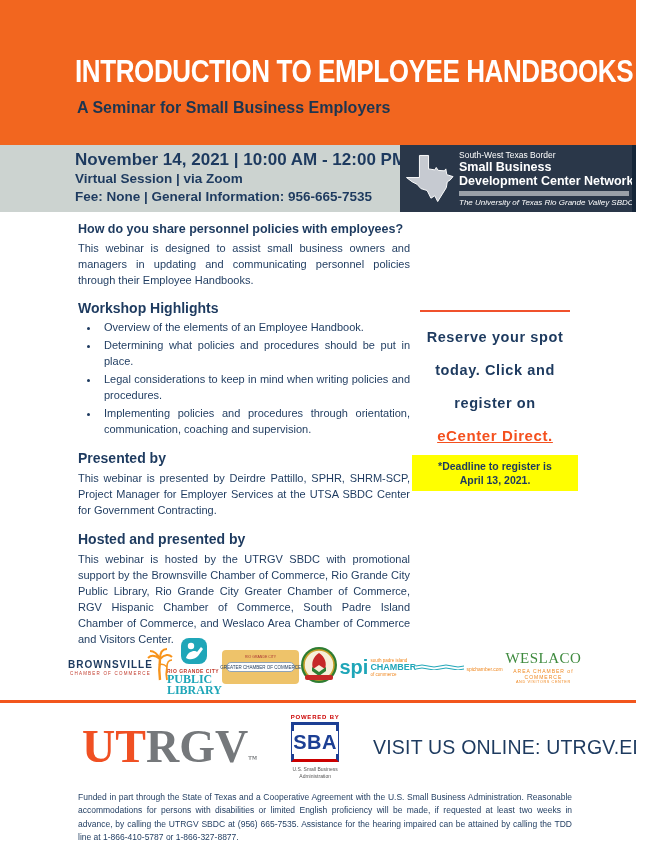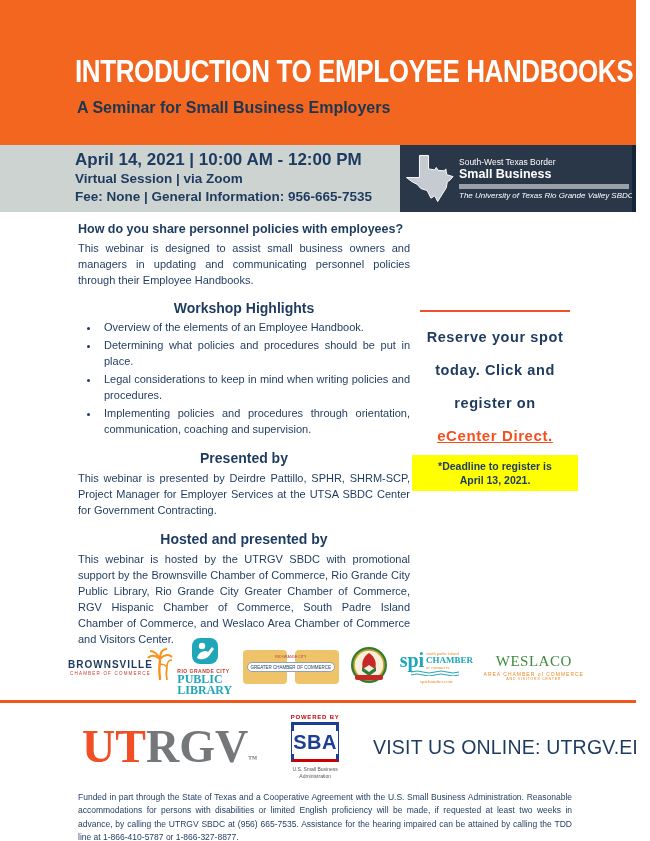--- a/index.html
+++ b/index.html
@@ -28,21 +28,21 @@
   .sbdc-strip { position:absolute; right:0; top:0; width:18px; height:67px; background:#152538; }
   .sbdc-texas { width:48px; height:54px; margin-left:6px; flex:none; }
   .sbdc-textcol { margin-left:5px; color:#ffffff; width:170px; }
   .sbdc-region { font-size:8.5px; margin-bottom:1px; }
   .sbdc-name1, .sbdc-name2 { font-size:12.5px; font-weight:bold; line-height:1.1; white-space:nowrap; }
   .sbdc-bar { height:5px; background:#9aa0a8; width:100%; margin:3px 0 2px 0; }
   .sbdc-tagline { font-size:8px; font-style:italic; white-space:nowrap; }
   
   .main-left { position:absolute; left:78px; top:222px; width:332px; }
   .h-small { font-size:12.5px; font-weight:bold; margin-bottom:4px; }
-  .h-med { font-size:14px; font-weight:bold; margin-top:12px; margin-bottom:4px;text-align:center; }
+  .h-med { font-size:14px; font-weight:bold; margin-top:12px; margin-bottom:4px; }
   .body-p { font-size:11px; line-height:1.47; text-align:justify; margin-bottom:10px; }
   ul.hl { list-style:disc; margin-left:22px; margin-bottom:2px; }
   ul.hl li { font-size:11px; line-height:1.45; text-align:justify; padding-left:4px; margin-bottom:2px; }
   
   .sidebar { position:absolute; left:412px; top:222px; width:166px; text-align:center; }
   .rule-orange { height:2px; background:#f0512c; width:150px; margin:88px auto 0 auto; }
   .reserve-line { font-size:14.5px; font-weight:bold; color:#1d3a5f; letter-spacing:.6px; margin-top:17px; }
   .ecenter-link { display:inline-block; font-size:15px; font-weight:bold; color:#f4501e; text-decoration:underline; letter-spacing:.6px; margin-top:16px; cursor:pointer; }
   .deadline-box { background:#ffff00; margin-top:10px; padding:4px 2px; font-size:10.5px; font-weight:bold; color:#1d3a5f; line-height:1.35; }
   
@@ -54,21 +54,21 @@
   .bv-palm { position:absolute; right:-6px; top:-12px; }
   .lib-wrap { display:flex; align-items:center; gap:4px; }
   .lib-text { text-align:left; }
   .lib-city { font-size:5px; color:#c0392b; font-weight:bold; letter-spacing:.5px; }
   .lib-word { font-size:12px; font-weight:bold; color:#1fa6b8; line-height:.95; font-family:"Liberation Serif", serif; }
   .gcc-wrap { position:relative; width:96px; height:34px; }
   .gcc-block { position:absolute; top:0; width:44px; height:34px; background:#eec36a; border-radius:4px; }
   .gcc-b1 { left:0; } .gcc-b2 { right:0; }
   .gcc-pill { position:absolute; left:4px; right:4px; top:12px; height:10px; background:#fdfdfd; border:1px solid #8fa3b8; border-radius:5px; font-size:4.5px; color:#1d3a5f; display:flex; align-items:center; justify-content:center; white-space:nowrap; }
   .gcc-top { position:absolute; left:0; right:0; top:5px; font-size:3.5px; color:#a33; text-align:center; }
-  .spi-wrap { display:flex; flex-direction:column; align-items:center;font-family:Liberation Serif, serif; }
+  .spi-wrap { display:flex; flex-direction:row; align-items:center; }
   .spi-top { display:flex; align-items:flex-start; gap:2px; }
   .spi-mark { font-size:20px; font-weight:bold; color:#1fa6b8; line-height:.9; }
   .spi-right { text-align:left; }
   .spi-island { font-size:4.5px; color:#f08a24; }
   .spi-chamber { font-size:9px; font-weight:bold; color:#1fa6b8; line-height:1; }
   .spi-of { font-size:4.5px; color:#f08a24; }
   .spi-url { font-size:5px; color:#f08a24; margin-top:3px; }
   .wes-name { font-size:15px; color:#3e8a3e; font-family:"Liberation Serif", serif; letter-spacing:.5px; }
   .wes-sub { font-size:5px; color:#f08a24; letter-spacing:1px; margin-top:1px; }
   .wes-sub2 { font-size:3.8px; color:#f08a24; letter-spacing:.6px; }
@@ -91,32 +91,33 @@
 
 <div class="page">
 
   <div class="band-orange">
     <div class="main-title">INTRODUCTION TO EMPLOYEE HANDBOOKS</div>
     <div class="subtitle">A Seminar for Small Business Employers</div>
   </div>
 
   <div class="band-info"></div>
   <div class="info-text">
-    <div class="info-line1">April 14, 2021 | 10:00 AM - 12:00 PM</div>
+    <div class="info-line1">November 14, 2021 | 10:00 AM - 12:00 PM</div>
     <div class="info-line2">Virtual Session | via Zoom</div>
     <div class="info-line3">Fee: None | General Information: 956-665-7535</div>
   </div>
 
   <div class="sbdc-box">
     <svg class="sbdc-texas" viewBox="0 0 100 100">
       <path d="M28 1 L47 1 L47 29 L60 31 L63 26 L67 32 L80 33 L83 29 L85 41 L98 45 L92 52 L86 56 L84 68 L66 97 L60 85 L52 90 L44 74 L31 70 L23 61 L13 56 L1 47 L28 47 Z" fill="#c6cad1" stroke="#ffffff" stroke-width="2"></path>
     </svg>
     <div class="sbdc-textcol">
       <div class="sbdc-region">South-West Texas Border</div>
       <div class="sbdc-name1">Small Business</div>
+      <div class="sbdc-name2">Development Center Network</div>
       <div class="sbdc-bar"></div>
       <div class="sbdc-tagline">The University of Texas Rio Grande Valley SBDC</div>
     </div>
     <div class="sbdc-strip"></div>
   </div>
 
   <div class="main-left">
     <div class="h-small">How do you share personnel policies with employees?</div>
     <p class="body-p">This webinar is designed to assist small business owners and managers in updating and communicating personnel policies through their Employee Handbooks.</p>
 

